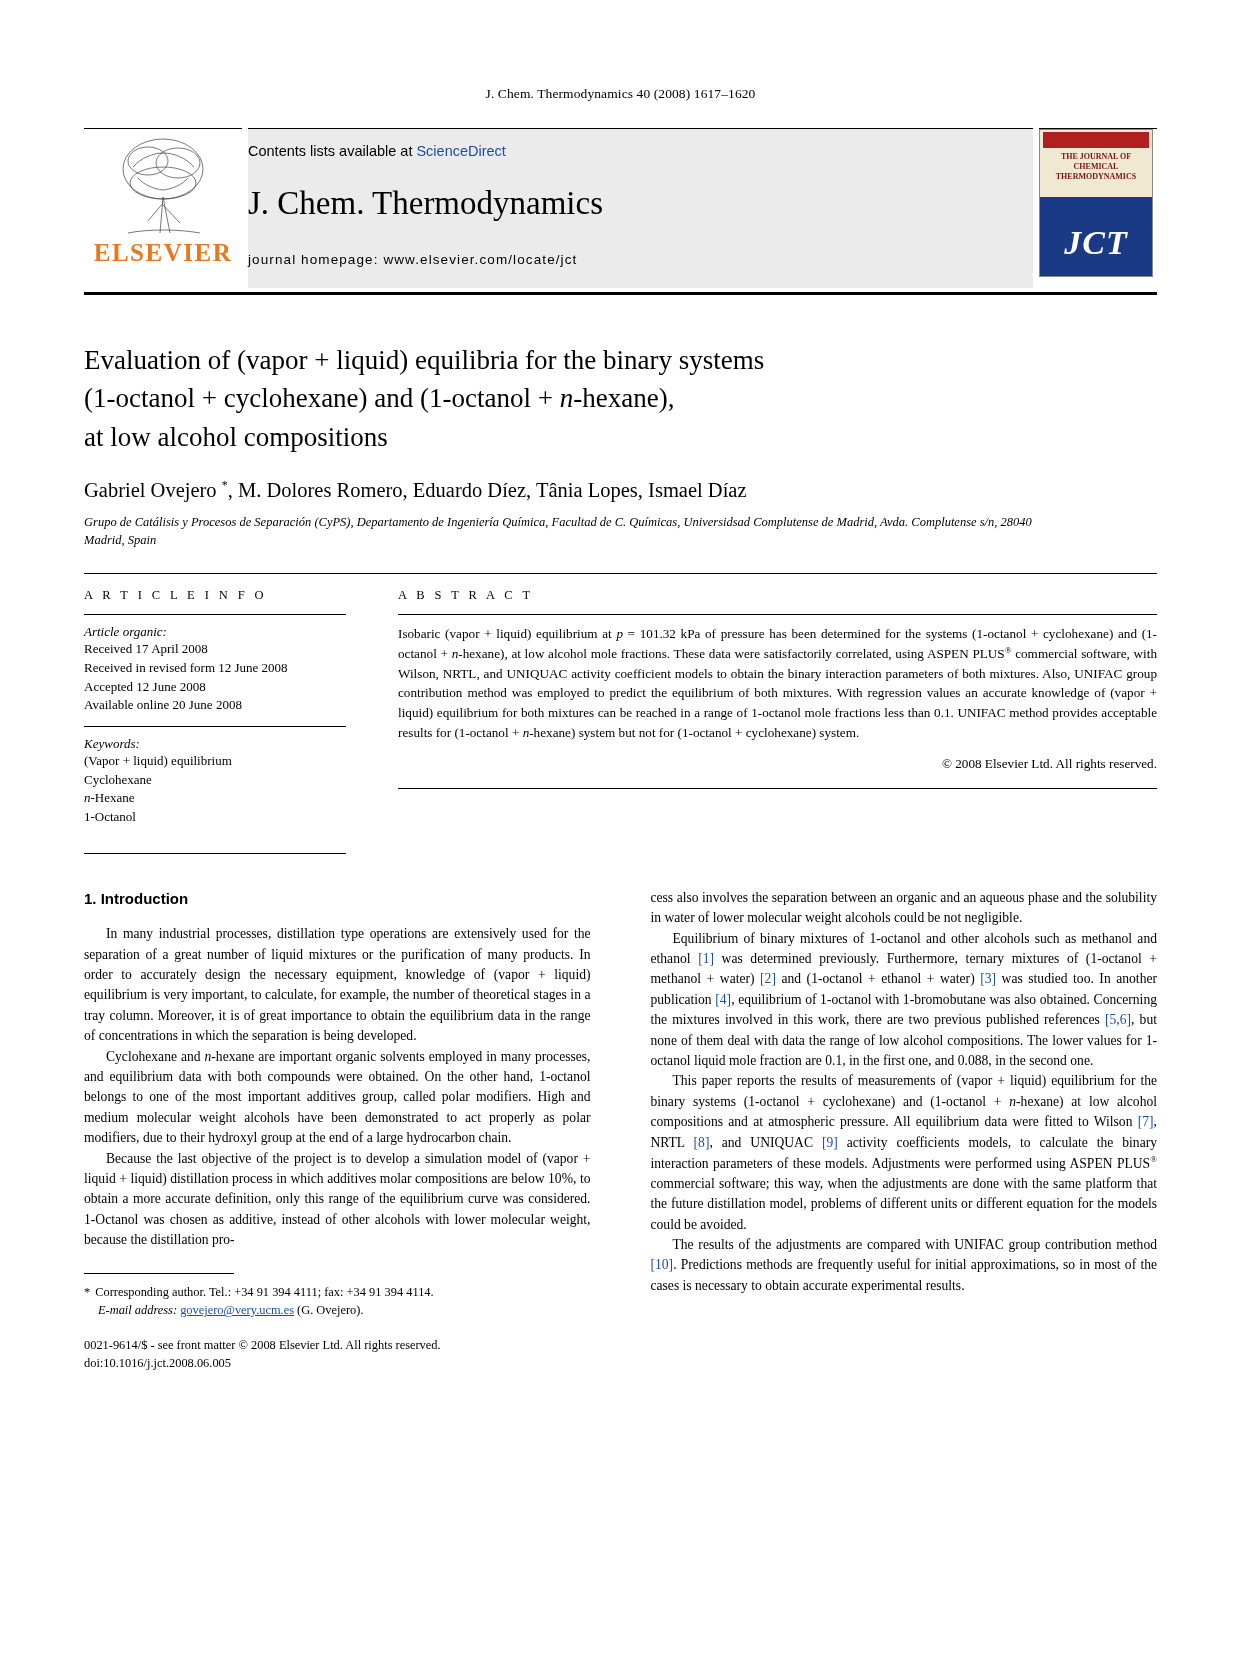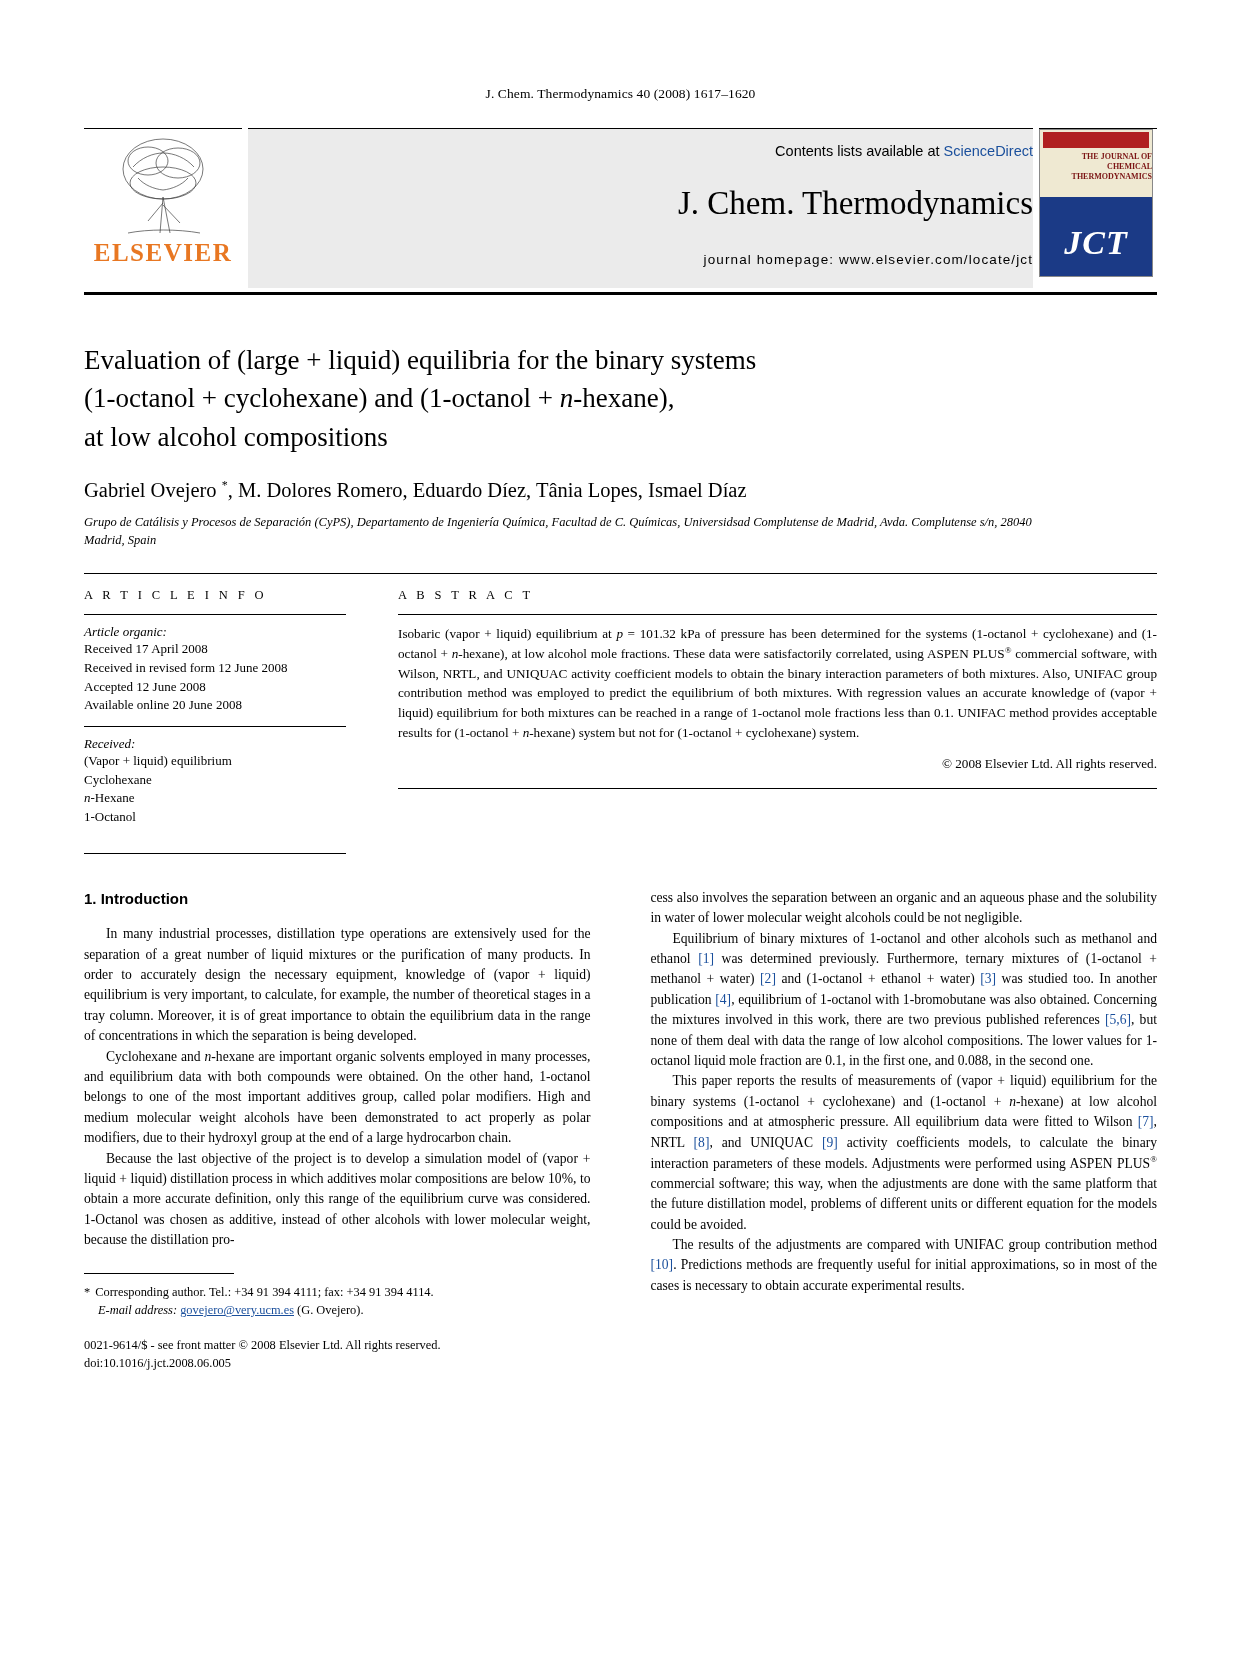--- a/index.html
+++ b/index.html
@@ -57,21 +57,21 @@
     color: #E87722;
     font-size: 25px;
     letter-spacing: 1.5px;
     font-weight: bold;
     margin-top: 2px;
   }
   .masthead-center {
     flex: 1;
     background: #ebebeb;
     border-top: 1px solid #000;
-    text-align: right;
+    text-align: left;
     box-sizing: border-box;
     padding-top: 14px;
     margin-left: 6px;
     margin-right: 6px;
   }
   .contents-line {
     font-size: 14.5px;
     font-family: "Liberation Sans", sans-serif;
   }
   .contents-line a {
@@ -103,21 +103,21 @@
     position: relative;
     overflow: hidden;
   }
   .cover-top-bar {
     height: 16px;
     background: #b02020;
     margin: 2px 3px 0 3px;
   }
   .cover-title {
     font-size: 8px;
-    text-align: right;
+    text-align: center;
     color: #7b1414;
     line-height: 1.25;
     margin-top: 4px;
     font-family: "Liberation Serif", serif;
     font-weight: bold;
   }
   .cover-jct {
     position: absolute;
     bottom: 14px;
     left: 0;
@@ -309,41 +309,41 @@
         <div class="cover-title">THE JOURNAL OF CHEMICAL THERMODYNAMICS</div>
         <div class="cover-jct">JCT</div>
       </div>
     </div>
   </div>
 
   <div class="thick-rule"></div>
 
   <div class="title-block">
     <h1 class="article-title">
-      <span>Evaluation of (large + liquid) equilibria for the binary systems</span><br>
+      <span>Evaluation of (vapor + liquid) equilibria for the binary systems</span><br>
       <span>(1-octanol + cyclohexane) and (1-octanol + <i>n</i>-hexane),</span><br>
       <span>at low alcohol compositions</span>
     </h1>
     <div class="authors">
       Gabriel Ovejero <sup>*</sup>, M. Dolores Romero, Eduardo Díez, Tânia Lopes, Ismael Díaz
     </div>
     <div class="affiliation">Grupo de Catálisis y Procesos de Separación (CyPS), Departamento de Ingeniería Química, Facultad de C. Químicas, Universidsad Complutense de Madrid, Avda. Complutense s/n, 28040 Madrid, Spain</div>
   </div>
 
   <div class="info-abstract">
     <div class="col-info">
       <div class="sec-head">A R T I C L E   I N F O</div>
       <div class="rule"></div>
       <div class="hist-label">Article organic:</div>
       <div class="hist-line">Received 17 April 2008</div>
       <div class="hist-line">Received in revised form 12 June 2008</div>
       <div class="hist-line">Accepted 12 June 2008</div>
       <div class="hist-line">Available online 20 June 2008</div>
       <div class="rule"></div>
-      <div class="kw-label">Received:</div>
+      <div class="kw-label">Keywords:</div>
       <div class="kw-line">(Vapor + liquid) equilibrium</div>
       <div class="kw-line">Cyclohexane</div>
       <div class="kw-line"><i>n</i>-Hexane</div>
       <div class="kw-line">1-Octanol</div>
       <div class="bottom-rule-left"></div>
     </div>
 
     <div class="col-abstract">
       <div class="sec-head">A B S T R A C T</div>
       <div class="rule"></div>

